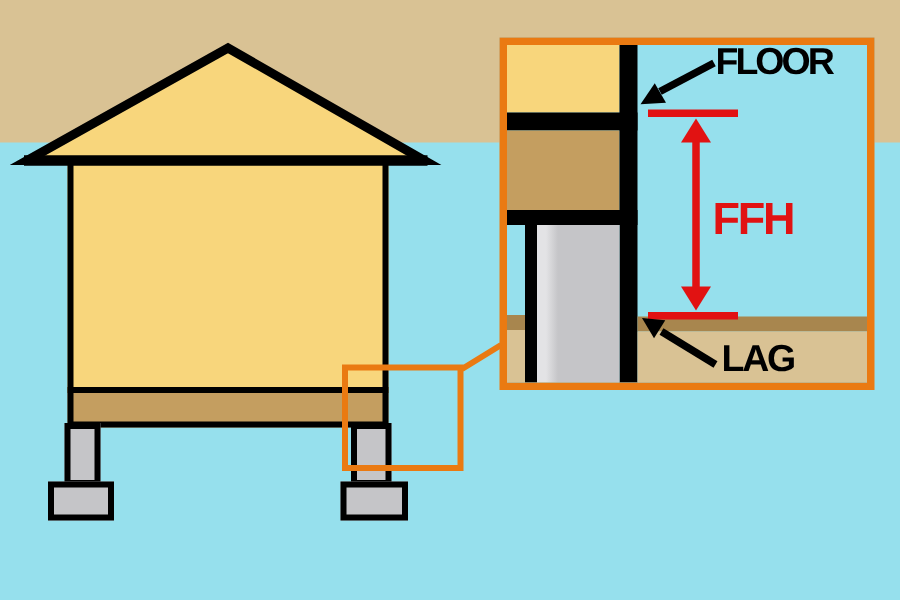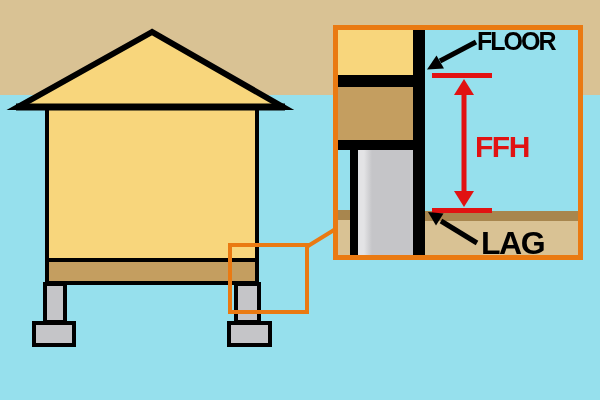--- a/index.html
+++ b/index.html
@@ -32,21 +32,21 @@
   .d-pier{left:20px;top:120px;width:55px;height:105px;
           background:linear-gradient(90deg,#E3E3E5 0px,#E3E3E5 6px,#C5C5C8 14px);}
   .d-gnd-l-dark{left:0;top:180px;width:12px;height:10px;background:#A8864E;}
   .d-gnd-l-tan{left:0;top:190px;width:12px;height:35px;background:#D9C294;}
   .d-gnd-r-dark{left:87px;top:181px;width:153px;height:10px;background:#A8864E;}
   .d-gnd-r-tan{left:87px;top:191px;width:153px;height:34px;background:#D9C294;}
   
   .label{position:absolute;font-weight:bold;color:#000;line-height:1;}
   .label-floor{left:477px;top:29px;font-size:25px;letter-spacing:-2px;}
   .label-ffh{left:475px;top:132px;font-size:30px;letter-spacing:-1.5px;color:#E11212;}
-  .label-lag{left:481px;top:227px;font-size:32px;letter-spacing:-1.5px;}
+  .label-lag{left:481px;top:227px;font-size:25px;letter-spacing:-1.5px;}
   svg.overlay{position:absolute;left:0;top:0;width:600px;height:400px;pointer-events:none;}
 </style>
 </head>
 <body>
 
 <div id="stage">
 
   <div class="abs ground-line"></div>
   <div class="abs ground-fill"></div>
 

